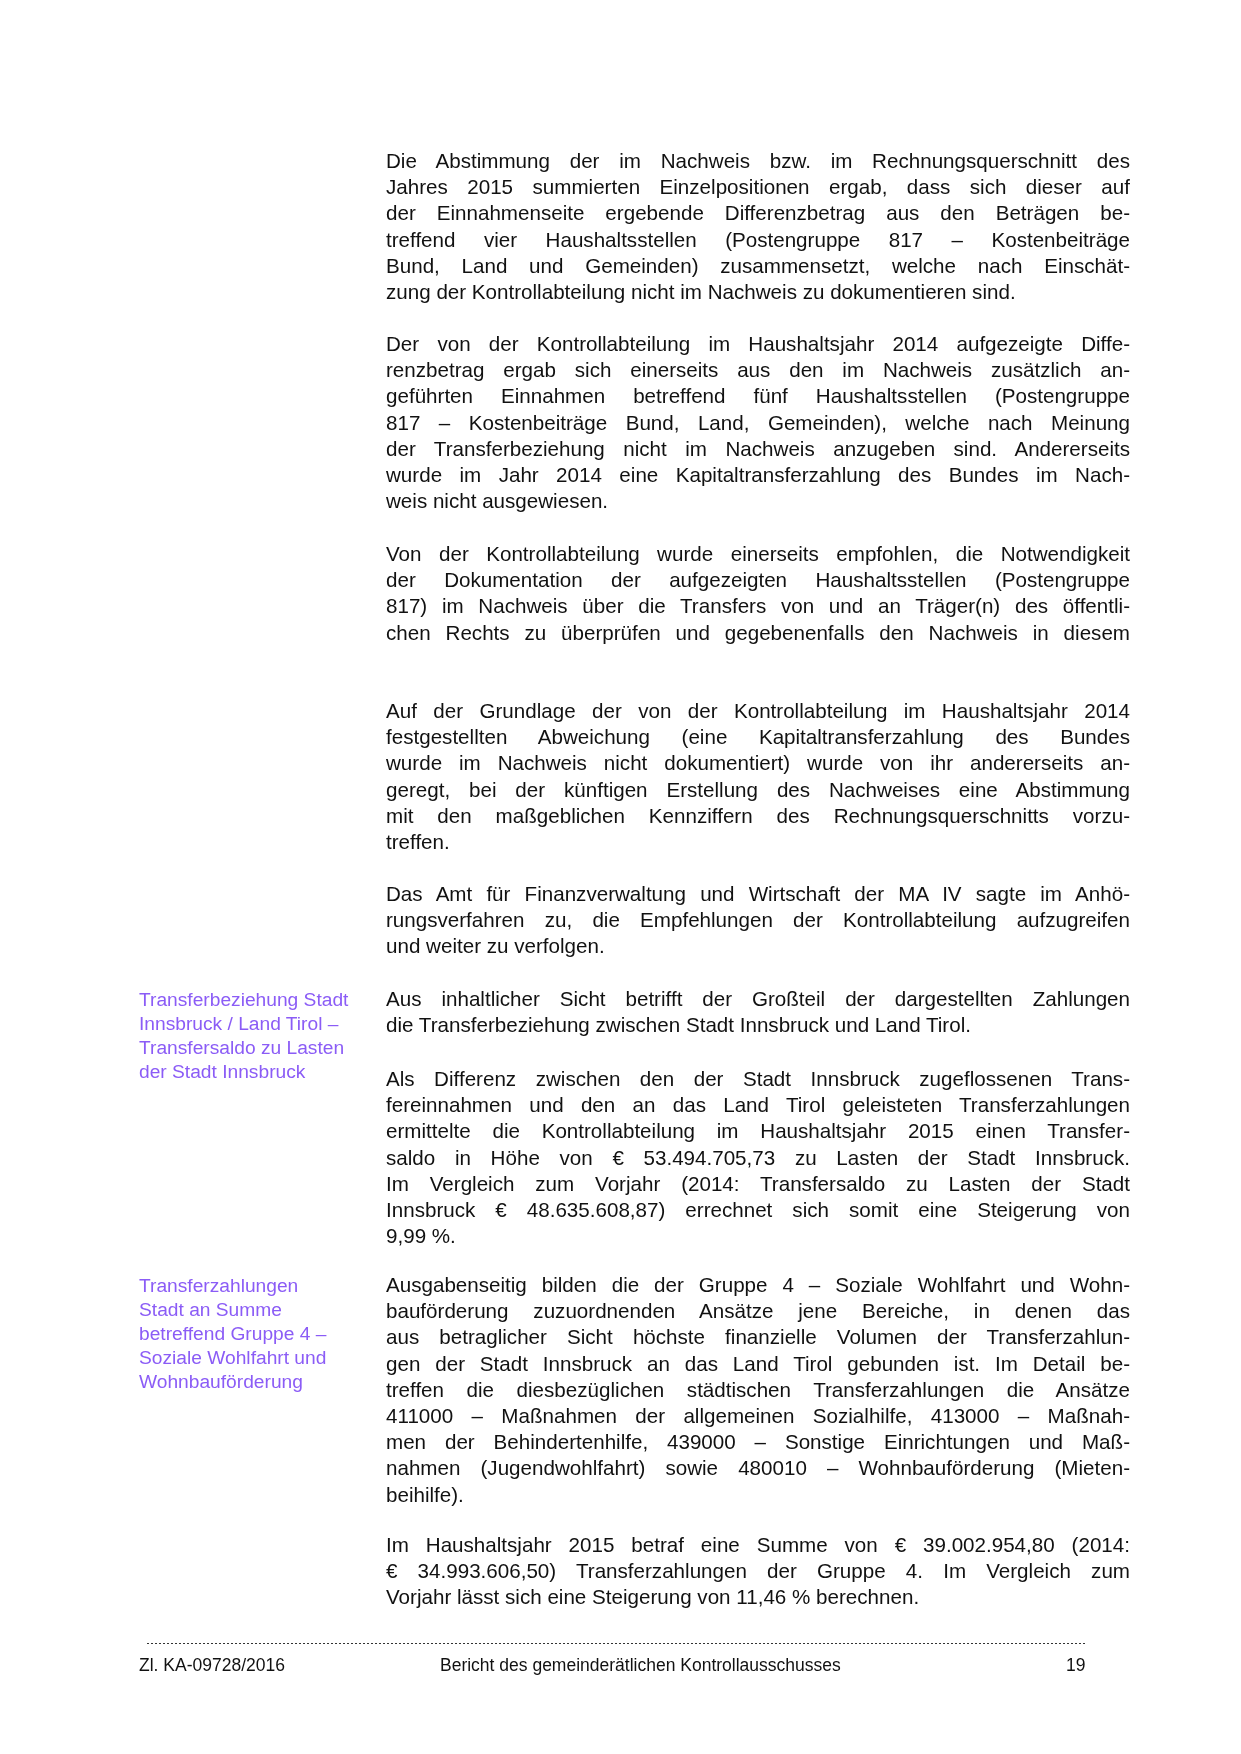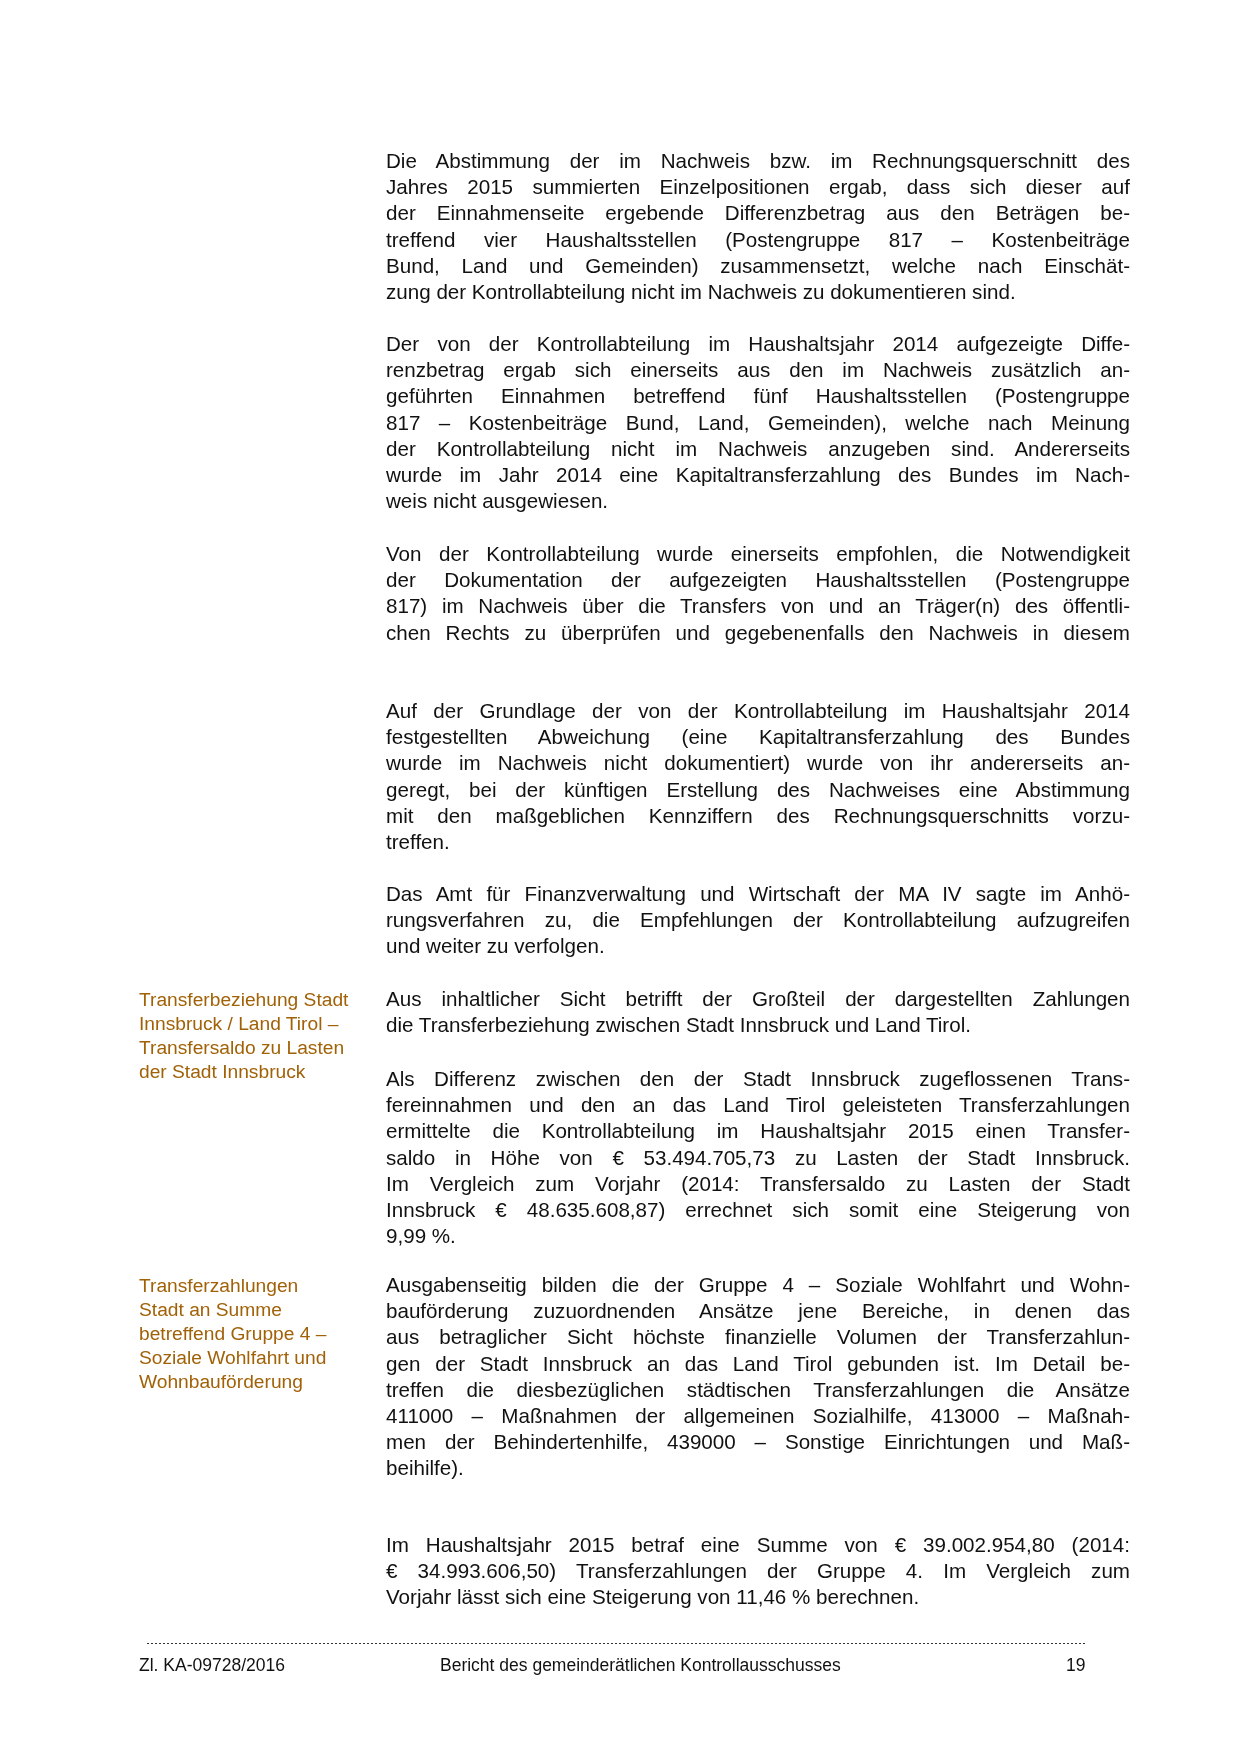--- a/index.html
+++ b/index.html
@@ -4,21 +4,21 @@
 <style>
   html, body { margin: 0; padding: 0; background: #ffffff; }
   body { width: 1241px; height: 1754px; position: relative; overflow: hidden;
          font-family: "Liberation Sans", sans-serif; color: #111111; }
   .page { position: absolute; left: 0; top: 0; width: 1241px; height: 1754px; }
   .main-col { position: absolute; left: 386px; width: 744px; }
   .para { font-size: 20.6px; line-height: 26.2px; text-align: justify; margin: 0;
           hyphens: none; }
   .para .ln { display: block; text-align: justify; text-align-last: justify; }
   .para .ln.last { text-align-last: left; }
-  .margin-note { position: absolute; left: 139px; width: 230px; color: #a16207;
+  .margin-note { position: absolute; left: 139px; width: 230px; color: #8b5cf6;
                  font-size: 19.2px; line-height: 24px; }
   .margin-note .ln { display: block; white-space: nowrap; }
   .footer-rule { position: absolute; left: 146px; width: 940px; top: 1642px; height: 3px;
                  background-image: radial-gradient(circle, #333 0.9px, transparent 1.1px);
                  background-size: 4px 3px; background-repeat: repeat-x; }
   .footer { position: absolute; top: 1655px; font-size: 17.5px; color: #111; }
 </style>
 </head>
 <body>
 
@@ -34,21 +34,21 @@
       <span class="ln last">zung der Kontrollabteilung nicht im Nachweis zu dokumentieren sind.</span>
     </p>
   </div>
 
   <div class="main-col" style="top:331px;">
     <p class="para">
       <span class="ln">Der von der Kontrollabteilung im Haushaltsjahr 2014 aufgezeigte Diffe-</span>
       <span class="ln">renzbetrag ergab sich einerseits aus den im Nachweis zusätzlich an-</span>
       <span class="ln">geführten Einnahmen betreffend fünf Haushaltsstellen (Postengruppe</span>
       <span class="ln">817 – Kostenbeiträge Bund, Land, Gemeinden), welche nach Meinung</span>
-      <span class="ln">der Kontrollabteilung nicht im Nachweis anzugeben sind. Andererseits</span>
+      <span class="ln">der Transferbeziehung nicht im Nachweis anzugeben sind. Andererseits</span>
       <span class="ln">wurde im Jahr 2014 eine Kapitaltransferzahlung des Bundes im Nach-</span>
       <span class="ln last">weis nicht ausgewiesen.</span>
     </p>
   </div>
 
   <div class="main-col" style="top:541px;">
     <p class="para">
       <span class="ln">Von der Kontrollabteilung wurde einerseits empfohlen, die Notwendigkeit</span>
       <span class="ln">der Dokumentation der aufgezeigten Haushaltsstellen (Postengruppe</span>
       <span class="ln">817) im Nachweis über die Transfers von und an Träger(n) des öffentli-</span>
@@ -111,20 +111,21 @@
 
   <div class="main-col" style="top:1272px;">
     <p class="para">
       <span class="ln">Ausgabenseitig bilden die der Gruppe 4 – Soziale Wohlfahrt und Wohn-</span>
       <span class="ln">bauförderung zuzuordnenden Ansätze jene Bereiche, in denen das</span>
       <span class="ln">aus betraglicher Sicht höchste finanzielle Volumen der Transferzahlun-</span>
       <span class="ln">gen der Stadt Innsbruck an das Land Tirol gebunden ist. Im Detail be-</span>
       <span class="ln">treffen die diesbezüglichen städtischen Transferzahlungen die Ansätze</span>
       <span class="ln">411000 – Maßnahmen der allgemeinen Sozialhilfe, 413000 – Maßnah-</span>
       <span class="ln">men der Behindertenhilfe, 439000 – Sonstige Einrichtungen und Maß-</span>
+      <span class="ln">nahmen (Jugendwohlfahrt) sowie 480010 – Wohnbauförderung (Mieten-</span>
       <span class="ln last">beihilfe).</span>
     </p>
   </div>
 
   <div class="main-col" style="top:1532px;">
     <p class="para">
       <span class="ln">Im Haushaltsjahr 2015 betraf eine Summe von € 39.002.954,80 (2014:</span>
       <span class="ln">€ 34.993.606,50) Transferzahlungen der Gruppe 4. Im Vergleich zum</span>
       <span class="ln last">Vorjahr lässt sich eine Steigerung von 11,46 % berechnen.</span>
     </p>

